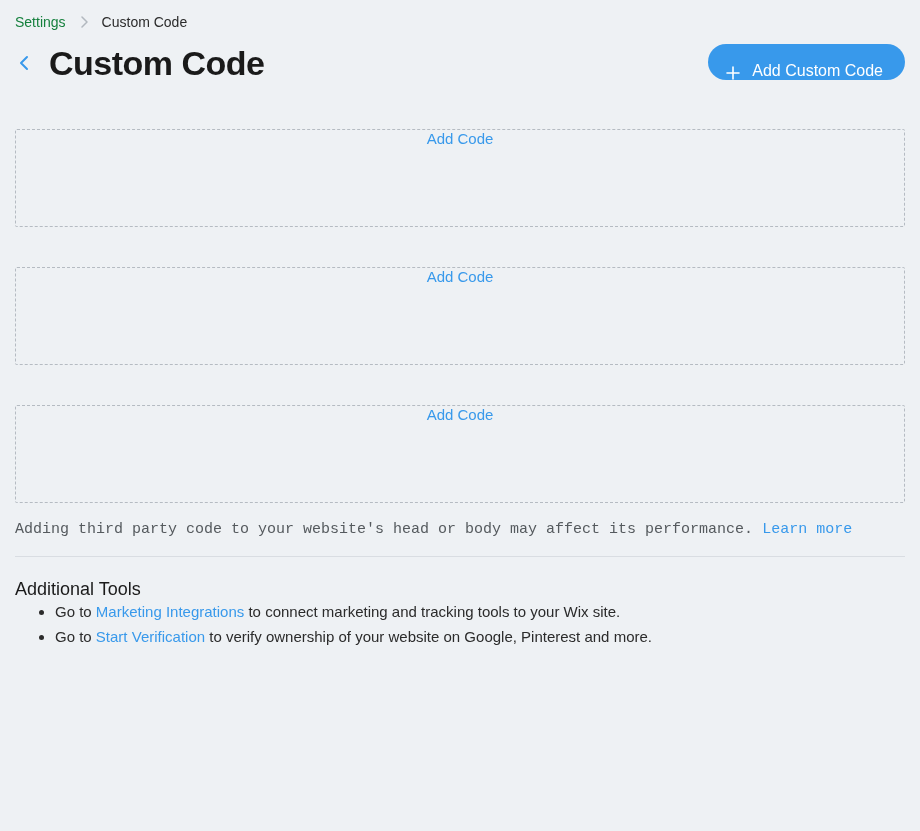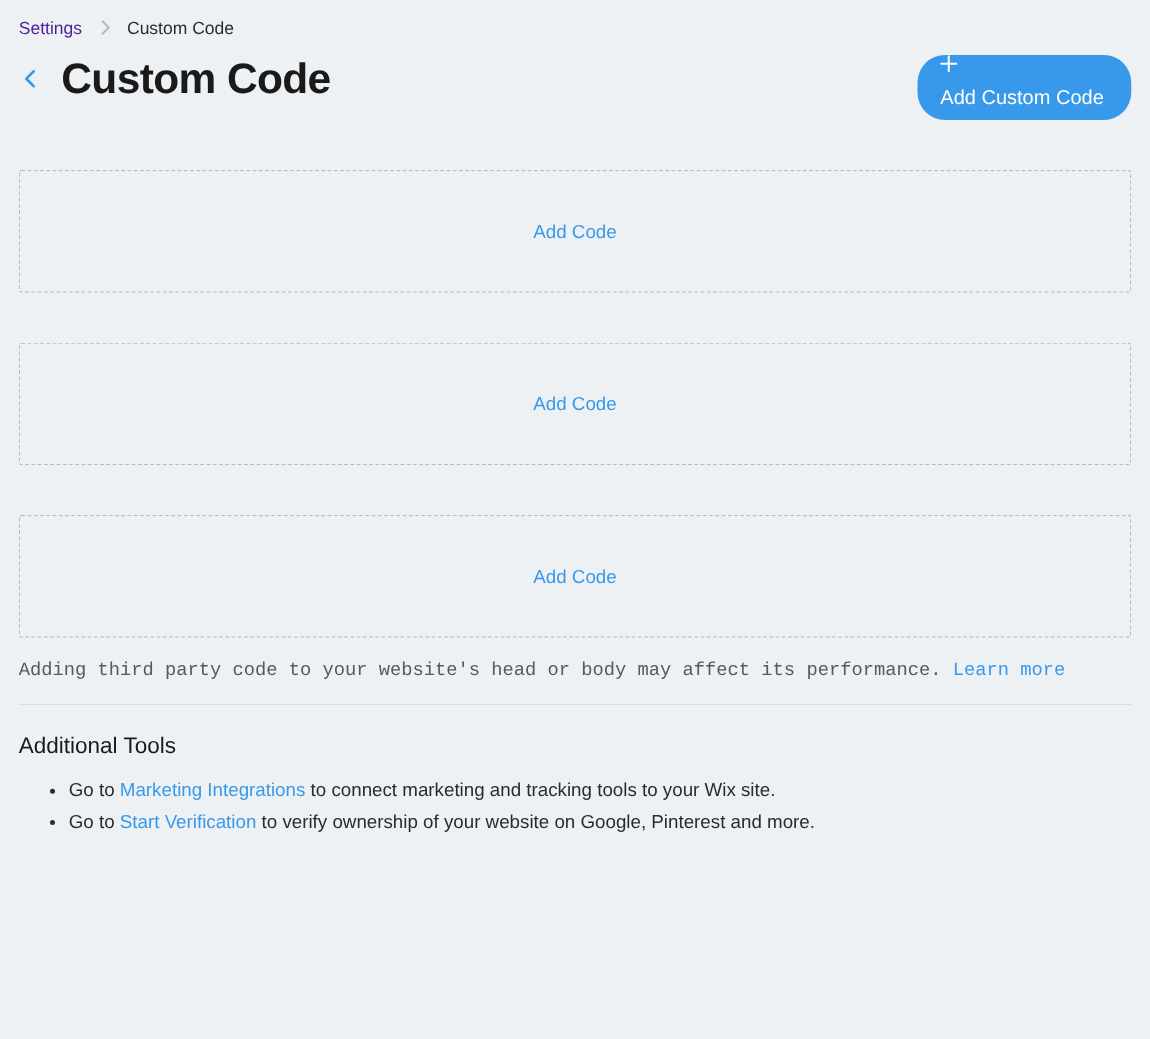--- a/index.html
+++ b/index.html
@@ -23,21 +23,21 @@
       align-items: center;
       gap: 14px;
       font-size: 14px;
       color: #2b2b2b;
       margin-bottom: 14px;
     }
     .breadcrumb .chev {
       color: #b2b8bf;
       display: inline-flex;
     }
-    .breadcrumb .crumb-link { color: #4c1d95; }
+    .breadcrumb .crumb-link { color: #15803d; }
     .breadcrumb .crumb-current { color: #2b2b2b; }
 
     
     .header-row {
       display: flex;
       align-items: flex-start;
       justify-content: space-between;
       gap: 20px;
     }
     .title-block {
@@ -68,29 +68,28 @@
       color: #555a5e;
       line-height: 1.4;
     }
     .link { color: #3899eb; cursor: pointer; }
 
     .primary-btn {
       background: #3899eb;
       color: #fff;
       border: none;
       border-radius: 22px;
-      height: 52px;
+      height: 36px;
       padding: 0 22px 0 18px;
       font-size: 16px;
       display: inline-flex;
-      align-items: flex-start;
+      align-items: flex-end;
       gap: 12px;
       cursor: pointer;
       white-space: nowrap;
-      flex-direction: column;
     }
     .primary-btn .plus {
       display: inline-flex;
       width: 14px;
       height: 14px;
     }
 
     
     .section {
       margin-top: 40px;
@@ -100,21 +99,21 @@
       color: #2b2b2b;
       margin-bottom: 18px;
       display: block;
     }
     .dropzone {
       border: 1px dashed #b5bbc2;
       border-radius: 2px;
       background: transparent;
       height: 98px;
       display: flex;
-      align-items: center;
+      align-items: flex-start;
       justify-content: center;
       font-size: 15px;
       color: #3899eb;
       cursor: pointer;
     }
 
     .note {
       margin-top: 18px;
       font-size: 15px;
       color: #555a5e;
@@ -124,21 +123,21 @@
     hr.divider {
       border: none;
       border-top: 1px solid #d9dde2;
       margin-top: 18px;
     }
 
     .tools-heading {
       font-size: 18px;
       color: #1a1a1a;
       margin-top: 22px;
-      margin-bottom: 14px;
+      margin-bottom: 0;
       font-weight: 400;
     }
     ul.tools {
       list-style: disc;
       padding-left: 40px;
     }
     ul.tools li {
       font-size: 15px;
       color: #2b2b2b;
       line-height: 1.65;

